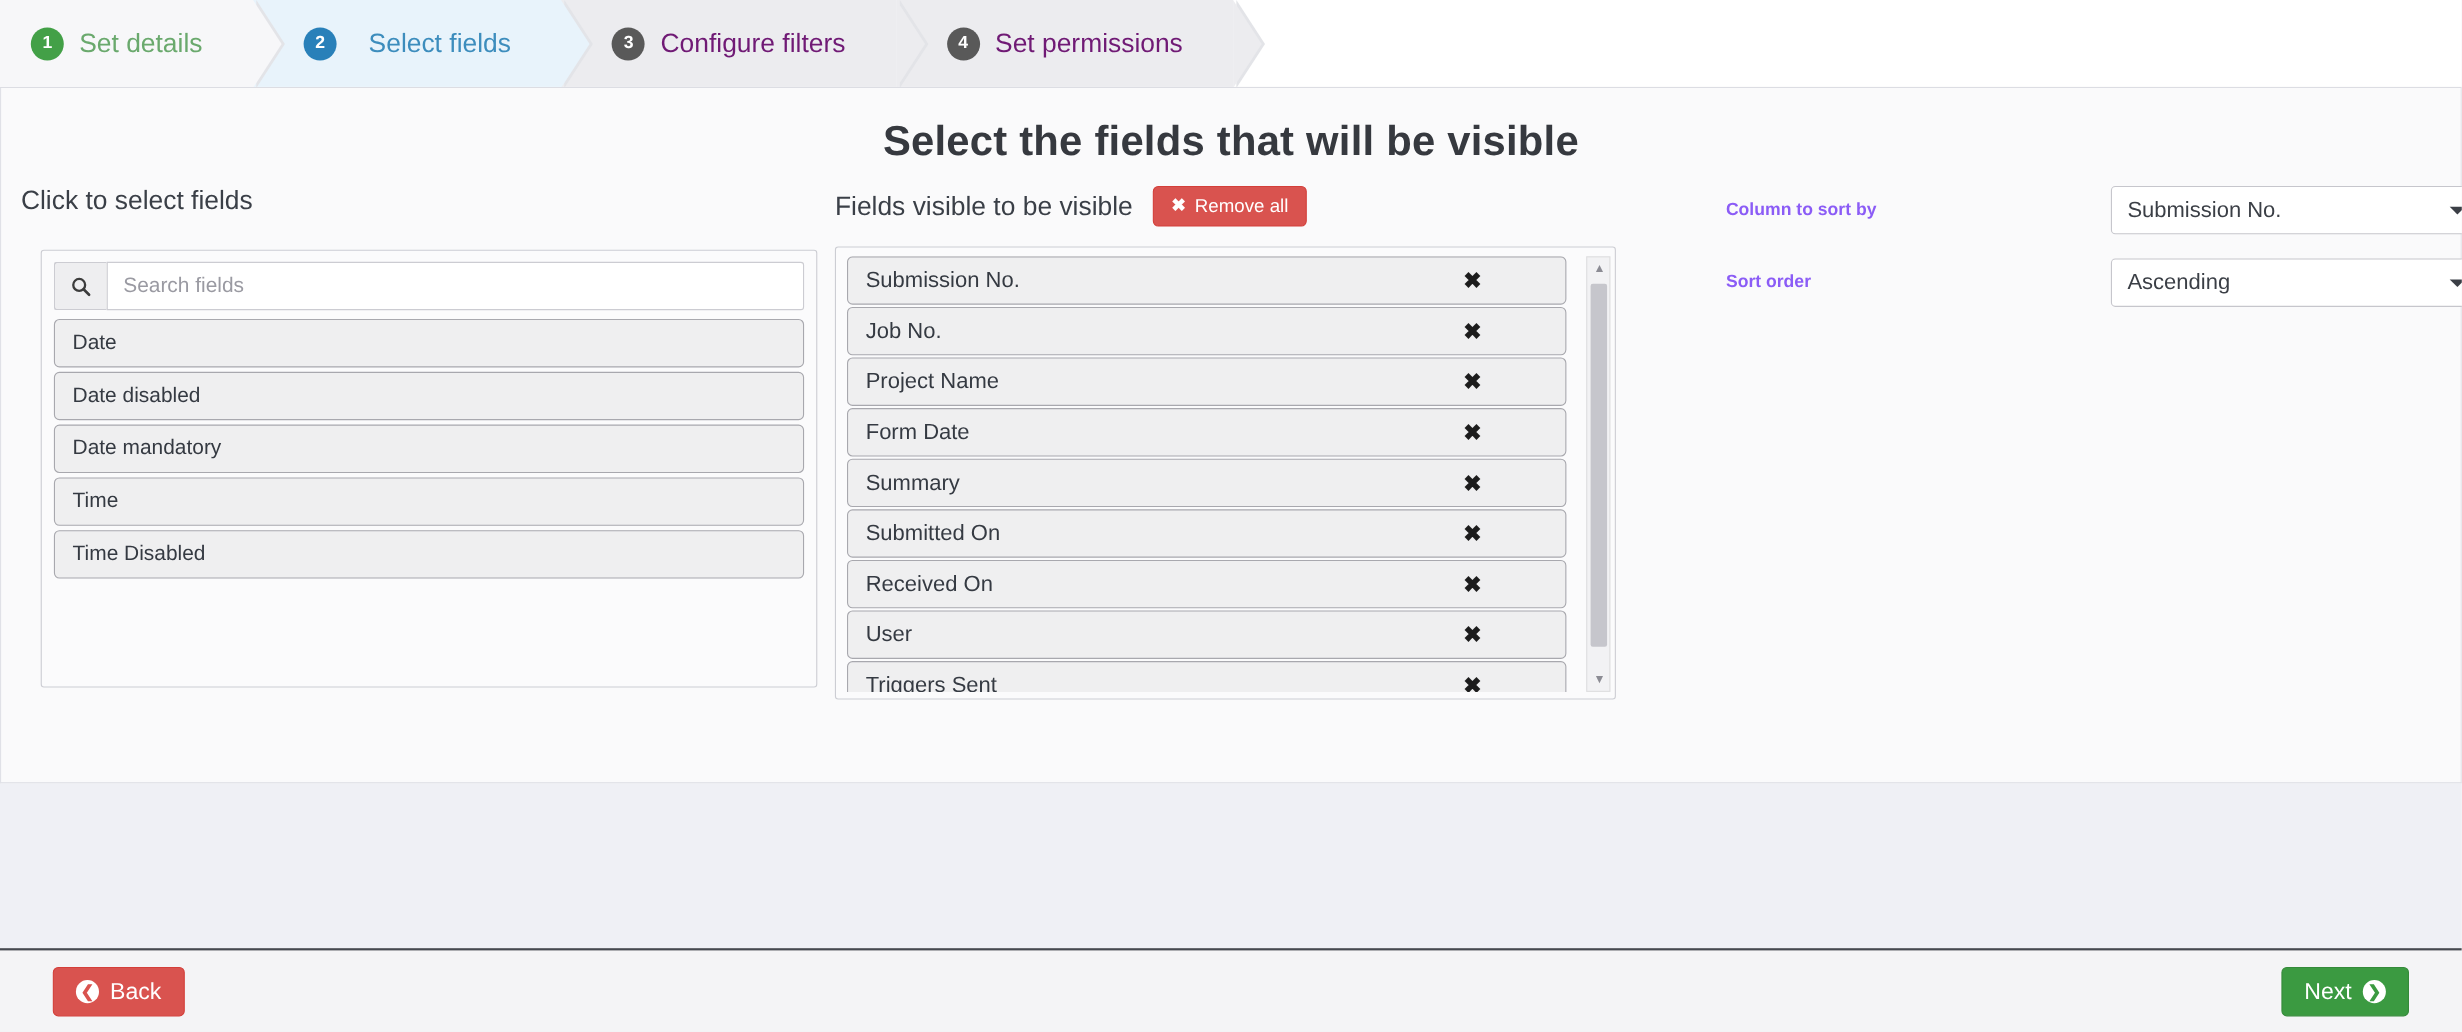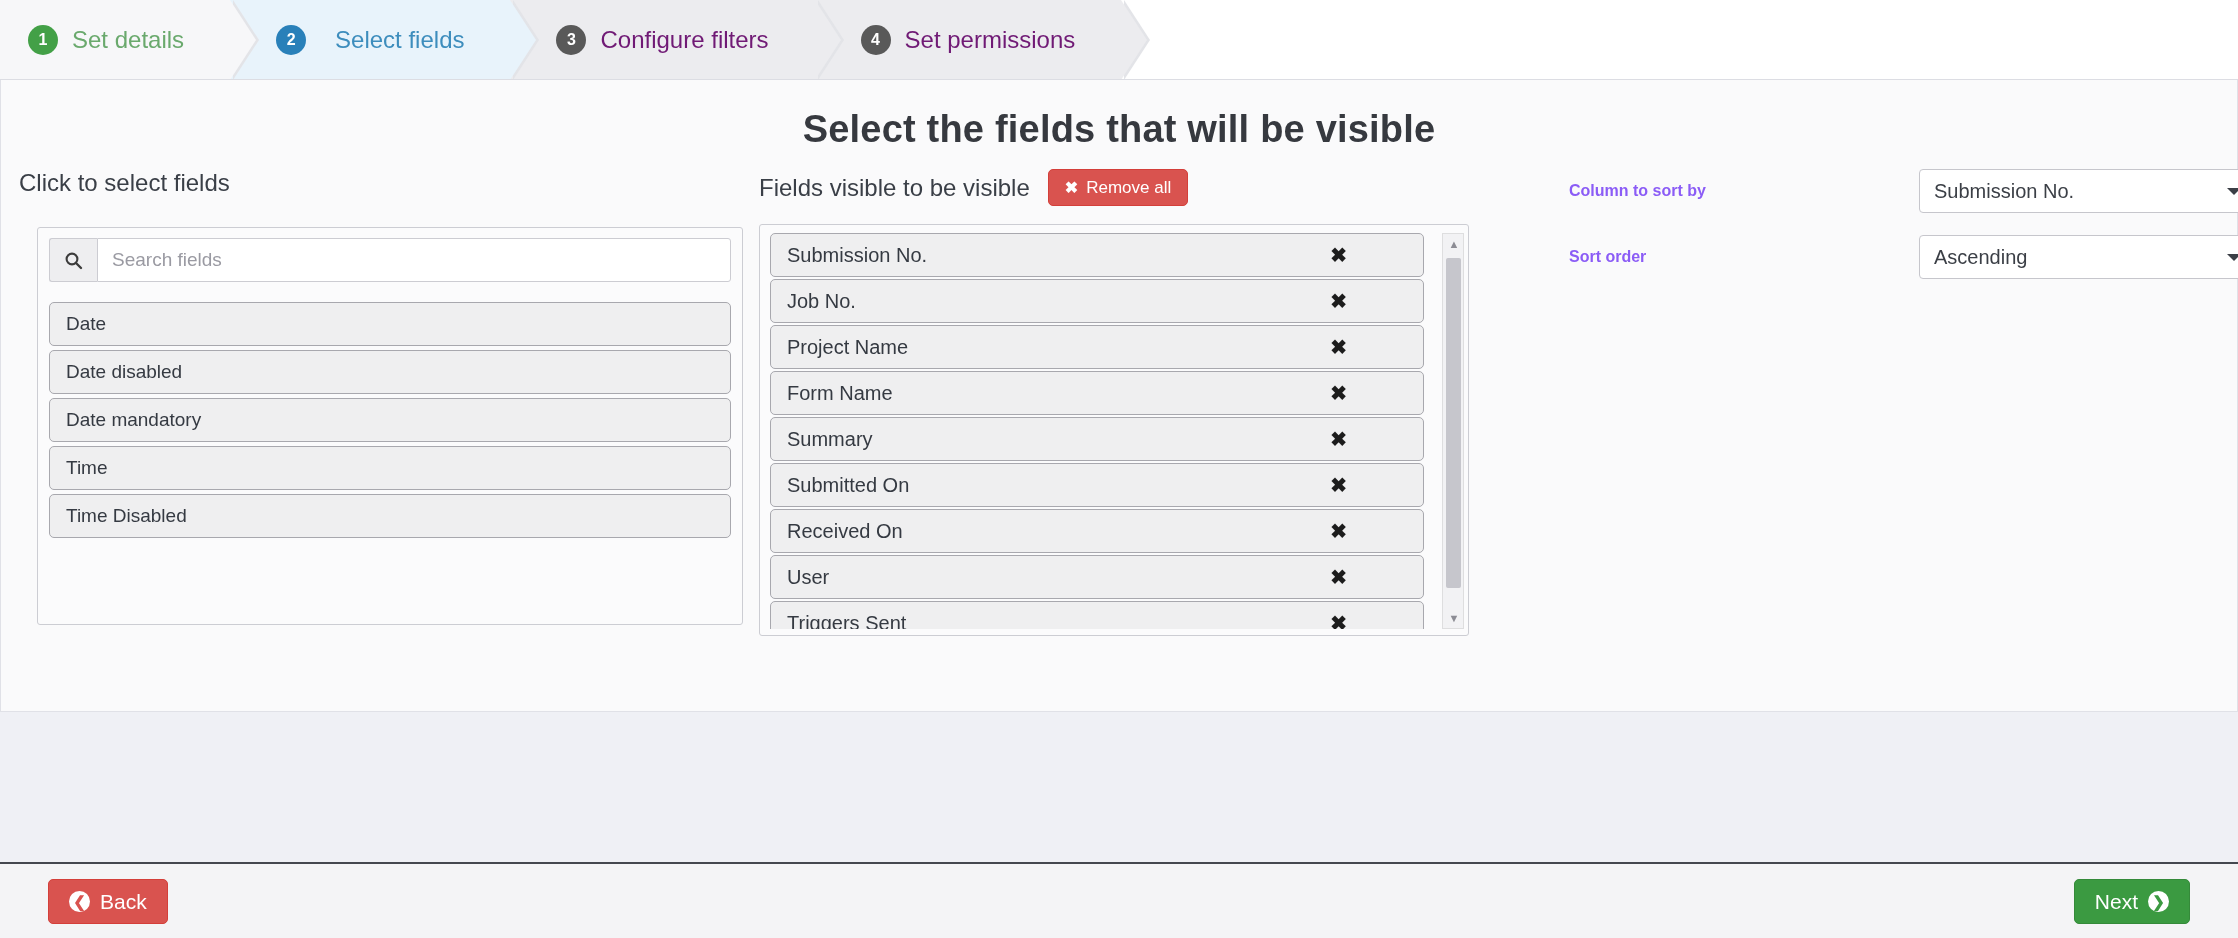--- a/index.html
+++ b/index.html
@@ -127,21 +127,21 @@
     border-radius: 3px;
     padding: 0;
     height: 398px;
     margin-left: 18px;
     width: 706px;
   }
   .search-row {
     display: flex;
     align-items: stretch;
     height: 44px;
-    margin: 10px 11px 12px 11px;
+    margin: 10px 11px 0 11px;
   }
   .search-addon {
     width: 48px;
     background: #eeeef0;
     border: 1px solid #ccccd2;
     border-right: none;
     border-radius: 3px 0 0 3px;
     display: flex; align-items: center; justify-content: center;
     color: #444;
   }
@@ -422,21 +422,21 @@
             </div>
             <div class="sel-item">
               <span>Job No.</span>
               <span class="xbtn">✖</span>
             </div>
             <div class="sel-item">
               <span>Project Name</span>
               <span class="xbtn">✖</span>
             </div>
             <div class="sel-item">
-              <span>Form Name</span>
+              <span>Form Date</span>
               <span class="xbtn">✖</span>
             </div>
             <div class="sel-item">
               <span>Summary</span>
               <span class="xbtn">✖</span>
             </div>
             <div class="sel-item">
               <span>Submitted On</span>
               <span class="xbtn">✖</span>
             </div>

